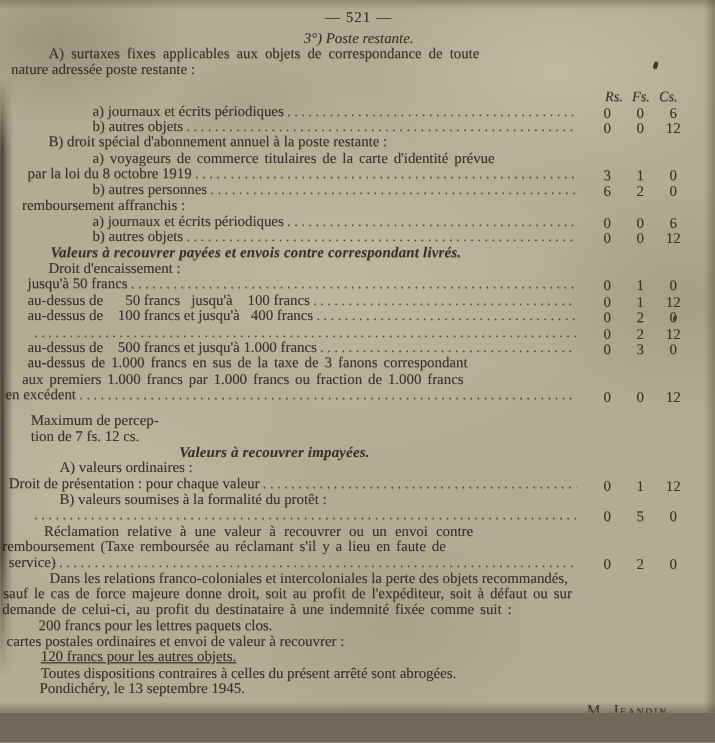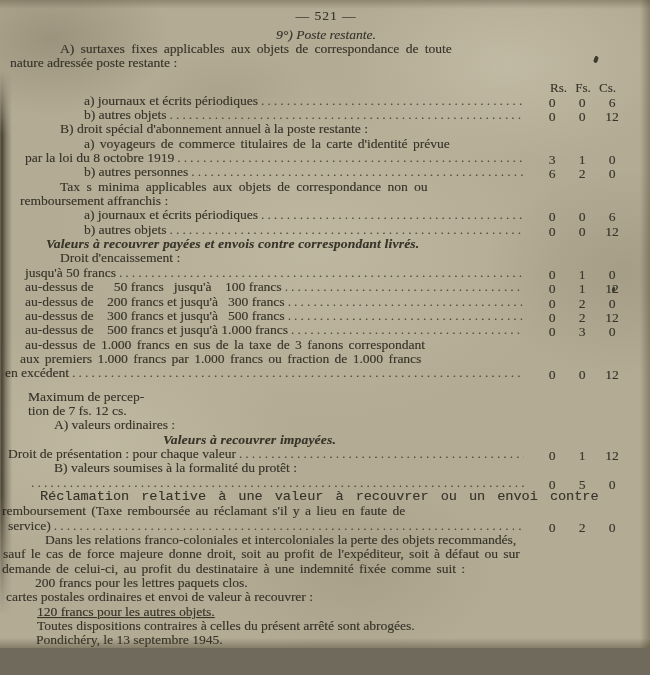--- a/index.html
+++ b/index.html
@@ -22,30 +22,30 @@
   .line{display:flex;align-items:baseline;height:14.35px;line-height:14.35px;}
   .lbl{flex:0 0 auto;white-space:pre;}
   .leader{flex:1 1 auto;overflow:hidden;height:14.35px;margin:0 16px 0 3px;color:#4a463a;opacity:.92;}
   .leader::after{content:".......................................................................................";letter-spacing:3.2px;font-size:13px;}
   .vals{flex:0 0 auto;display:flex;width:84px;justify-content:space-between;transform:translateY(2px);}
   .v{width:24px;text-align:center;}
   .center{text-align:center;}
   .pageno{height:16px;line-height:16px;letter-spacing:1px;}
   .hd-italic{font-style:italic;margin-top:3px;height:15px;line-height:15px;}
   .bold-it{font-style:italic;font-weight:bold;letter-spacing:.2px;}
-  .colhead{margin-top:10px;text-align:right;padding-right:8px;height:13px;line-height:13px;font-size:13px;word-spacing:5px;}
+  .colhead{margin-top:10px;text-align:right;padding-right:8px;height:13px;line-height:13px;font-size:13px;word-spacing:5px;font-style:italic;}
   .maxnote{margin-top:9px;text-align:left;padding-right:4px;}
   .maxnote div{height:14.35px;line-height:14.35px;}
   .sig{margin-top:5px;text-align:right;padding-right:12px;font-variant:small-caps;letter-spacing:1.5px;}
   
-  .m-flush{margin-left:-3px;}  .m-ind1{margin-left:32px;}  .m-ind2{margin-left:56px;}
+  .m-flush{margin-left:-3px;}  .m-ind1{margin-left:16px;}  .m-ind2{margin-left:56px;}
   .m-a2{margin-left:-18px;}    .m-tax2{margin-left:-8px;}  .m-exc2{margin-left:-8px;}
   .m-exc3{margin-left:-23px;}  .m-payh{margin-left:18px;}  .m-imph{margin-left:135px;}
   .m-ab{margin-left:26px;}     .m-droit{margin-left:-20px;}
-  .m-rec1{margin-left:12px;font-family:Liberation Mono, monospace;}   .m-rec2{margin-left:-26px;} .m-rec3{margin-left:-20px;}
+  .m-rec1{margin-left:12px;}   .m-rec2{margin-left:-26px;} .m-rec3{margin-left:-20px;}
   .m-dans1{margin-left:17px;}  .m-dans2{margin-left:-25px;}.m-dans3{margin-left:-26px;}
   .m-200{margin-left:7px;}     .m-cartes{margin-left:-22px;}.m-120{margin-left:9px;text-decoration:underline;}
   .m-toutes{margin-left:9px;}  .m-pondi{margin-left:8px;}
   .ws2{word-spacing:2px;} .ws3{word-spacing:3px;} .ws4{word-spacing:4px;}
   
   .edge{position:absolute;pointer-events:none;}
   .edge-left{left:0;top:70px;height:545px;width:12px;
     background:linear-gradient(to right, rgba(25,19,8,0.85), rgba(25,19,8,0.3) 50%, transparent);
     -webkit-mask-image:linear-gradient(to bottom, transparent, #000 12%, #000 78%, transparent);
     mask-image:linear-gradient(to bottom, transparent, #000 12%, #000 78%, transparent);
@@ -56,21 +56,21 @@
   .speck{position:absolute;background:#3d3a2e;pointer-events:none;}
   .speck1{left:594px;top:56px;width:4px;height:7px;border-radius:2px;transform:rotate(18deg);}
   .speck2{left:612px;top:287px;width:3px;height:5px;border-radius:2px;transform:rotate(10deg);}
 </style>
 </head>
 <body>
 
 <div class="paper">
 
   <div class="line center pageno" style="display:block;">— 521 —</div>
-  <div class="line center hd-italic" style="display:block;">9°) Poste restante.</div>
+  <div class="line center hd-italic" style="display:block;">3°) Poste restante.</div>
 
   <div class="line">
       <span class="lbl m-ind1 ws3">A) surtaxes fixes applicables aux objets de correspondance de toute</span>
     </div>
   <div class="line">
       <span class="lbl m-a2">nature adressée poste restante :</span>
     </div>
 
   <div class="colhead">Rs. Fs. Cs.</div>
 
@@ -112,23 +112,20 @@
     <span class="lbl m-ind2">b) autres personnes</span>
     <span class="leader"></span>
     <span class="vals">
         <span class="v">6</span>
         <span class="v">2</span>
         <span class="v">0</span>
       </span>
   </div>
 
   <div class="line">
-      <span class="lbl m-ind1 ws3">Tax s minima applicables aux objets de correspondance non ou</span>
-    </div>
-  <div class="line">
       <span class="lbl m-tax2">remboursement affranchis :</span>
     </div>
   <div class="line">
     <span class="lbl m-ind2">a) journaux et écrits périodiques</span>
     <span class="leader"></span>
     <span class="vals">
         <span class="v">0</span>
         <span class="v">0</span>
         <span class="v">6</span>
       </span>
@@ -162,30 +159,29 @@
   <div class="line">
     <span class="lbl m-flush">au-dessus de      50 francs   jusqu'à    100 francs</span>
     <span class="leader"></span>
     <span class="vals">
         <span class="v">0</span>
         <span class="v">1</span>
         <span class="v">12</span>
       </span>
   </div>
   <div class="line">
-    <span class="lbl m-flush">au-dessus de    200 francs et jusqu'à   300 francs</span>
-    <span class="leader"></span>
-    <span class="vals">
-        <span class="v">0</span>
-        <span class="v">2</span>
-        <span class="v">0</span>
-      </span>
-  </div>
-  <div class="line">
-    <span class="lbl m-flush">au-dessus de    300 francs et jusqu'à   500 francs</span>
+    <span class="lbl m-flush">au-dessus de    100 francs et jusqu'à   400 francs</span>
+    <span class="leader"></span>
+    <span class="vals">
+        <span class="v">0</span>
+        <span class="v">2</span>
+        <span class="v">0</span>
+      </span>
+  </div>
+  <div class="line">
     <span class="leader"></span>
     <span class="vals">
         <span class="v">0</span>
         <span class="v">2</span>
         <span class="v">12</span>
       </span>
   </div>
   <div class="line">
     <span class="lbl m-flush">au-dessus de    500 francs et jusqu'à 1.000 francs</span>
     <span class="leader"></span>
@@ -211,24 +207,24 @@
         <span class="v">12</span>
       </span>
   </div>
 
   <div class="maxnote">
     <div>Maximum de percep-</div>
     <div>tion de 7 fs. 12 cs.</div>
   </div>
 
   <div class="line">
+      <span class="lbl m-imph bold-it">Valeurs à recouvrer impayées.</span>
+    </div>
+  <div class="line">
       <span class="lbl m-ab">A) valeurs ordinaires :</span>
-    </div>
-  <div class="line">
-      <span class="lbl m-imph bold-it">Valeurs à recouvrer impayées.</span>
     </div>
   <div class="line">
     <span class="lbl m-droit">Droit de présentation : pour chaque valeur</span>
     <span class="leader"></span>
     <span class="vals">
         <span class="v">0</span>
         <span class="v">1</span>
         <span class="v">12</span>
       </span>
   </div>

